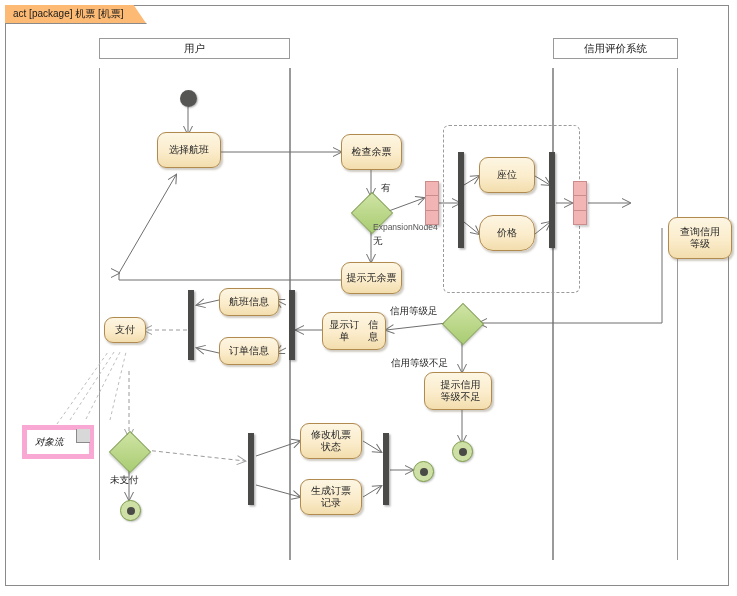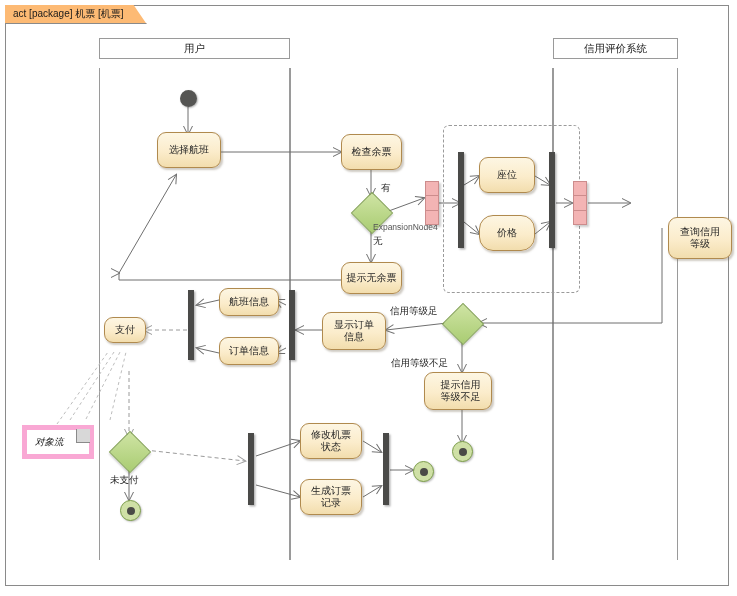--- a/index.html
+++ b/index.html
@@ -194,21 +194,21 @@
   <div class="decision" style="left:448px;top:309px;"></div>
   <div class="lbl" style="left:390px;top:305px;">信用等级足</div>
   <div class="lbl" style="left:391px;top:357px;">信用等级不足</div>
 
   <div class="action" style="left:424px;top:372px;width:68px;height:38px;flex-direction:column;padding-left:7px;">
     <span>提示信用</span>
     <span>等级不足</span>
   </div>
   <div class="final" style="left:452px;top:441px;"></div>
 
-  <div class="action" style="left:322px;top:312px;width:64px;height:38px;flex-direction:column;">
+  <div class="action" style="left:322px;top:312px;width:64px;height:38px;flex-direction:row;">
     <span>显示订单</span>
     <span>信息</span>
   </div>
 
   <div class="bar" style="left:289px;top:290px;width:6px;height:70px;"></div>
   <div class="bar" style="left:188px;top:290px;width:6px;height:70px;"></div>
 
   <div class="action" style="left:219px;top:288px;width:60px;height:28px;">航班信息</div>
   <div class="action" style="left:219px;top:337px;width:60px;height:28px;">订单信息</div>
 

